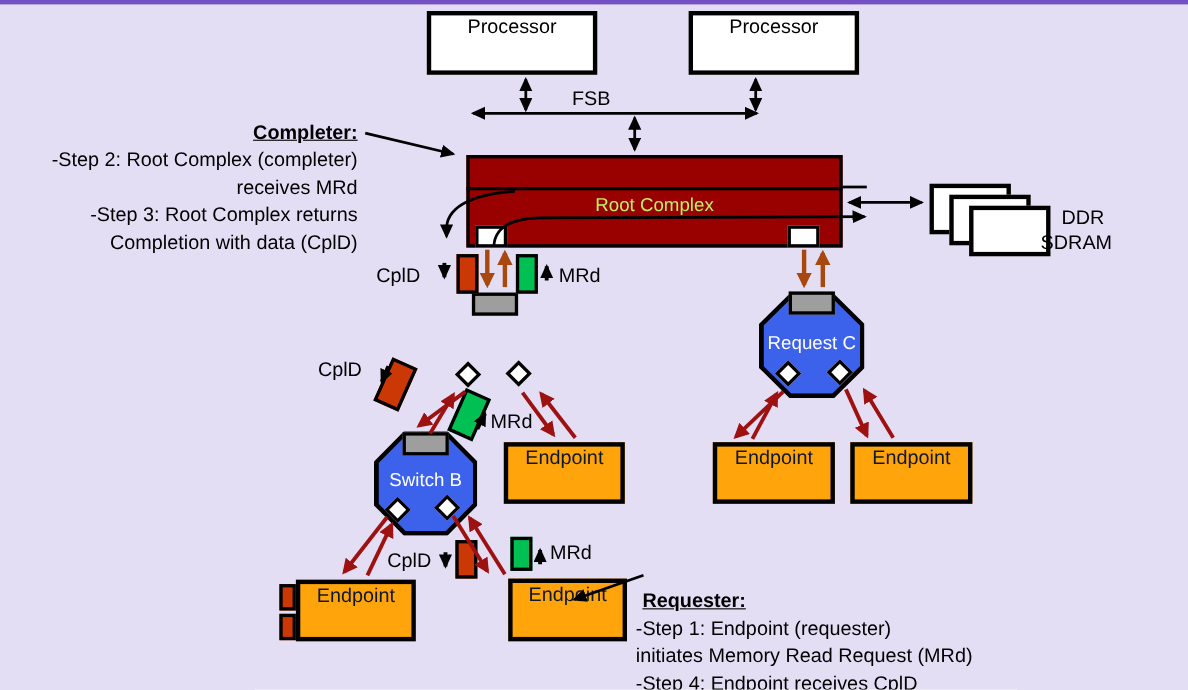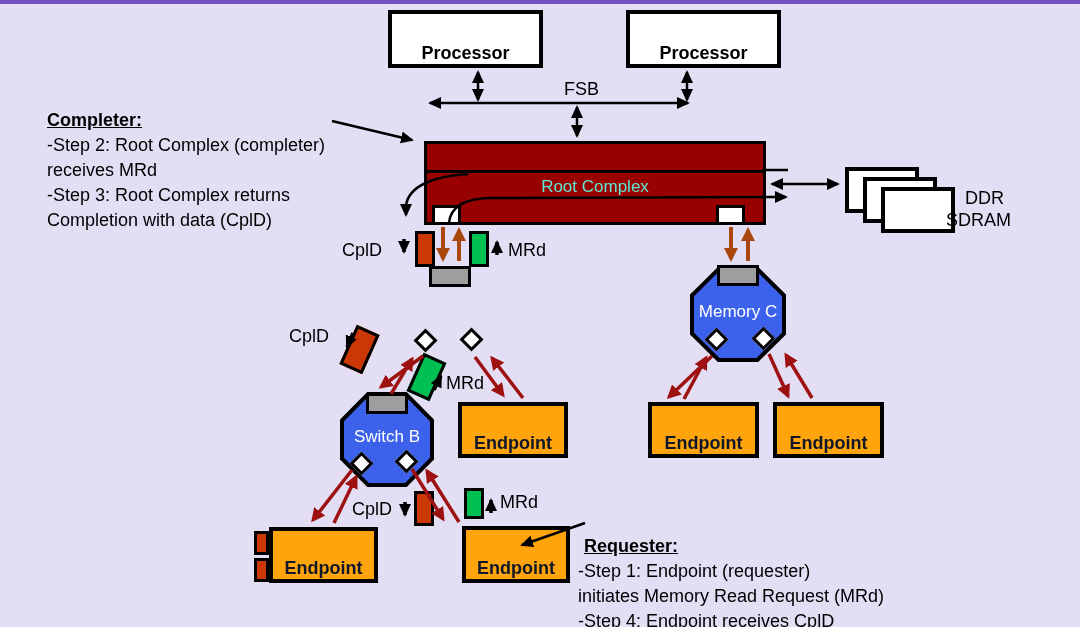--- a/index.html
+++ b/index.html
@@ -3,26 +3,26 @@
 <meta charset="utf-8">
 <style>
   html,body { margin:0; padding:0; }
   .stage {
     position:relative; width:1080px; height:627px;
     background:#e4def5; overflow:hidden;
     font-family:"Liberation Sans", sans-serif; color:#000;
   }
   .topbar { position:absolute; left:0; top:0; width:1080px; height:4px; background:#7450c5; }
   .abs { position:absolute; box-sizing:border-box; }
-  .box { position:absolute; box-sizing:border-box; display:flex; align-items:flex-end; justify-content:center;font-weight:bold; }
+  .box { position:absolute; box-sizing:border-box; display:flex; align-items:flex-start; justify-content:center; }
   .processor { background:#fff; border:4px solid #000; font-size:18px; }
   .label { position:absolute; font-size:18px; white-space:nowrap; }
   .rc { background:#990000; border:3px solid #000; }
   .rc-divider { position:absolute; left:-3px; right:-3px; top:26px; height:3px; background:#000; }
-  .rc-title { position:absolute; left:0; width:100%; top:33px; text-align:center; color:#5eead4; font-size:17px; }
+  .rc-title { position:absolute; left:0; width:100%; top:33px; text-align:center; color:#bef264; font-size:17px; }
   .rc-port { position:absolute; width:29px; height:20px; background:#fff; border:3px solid #000; box-sizing:border-box; bottom:-3px; }
   .ddr-card { position:absolute; width:74px; height:46px; background:#fff; border:4px solid #000; box-sizing:border-box; }
   .oct-outer { position:absolute; background:#000;
     clip-path:polygon(29% 0,71% 0,100% 29%,100% 71%,71% 100%,29% 100%,0 71%,0 29%); }
   .oct-inner { position:absolute; inset:4px; background:#3c62ec; color:#fff; font-size:17px;
     display:flex; align-items:center; justify-content:center; padding-bottom:6px;
     clip-path:polygon(29% 0,71% 0,100% 29%,100% 71%,71% 100%,29% 100%,0 71%,0 29%); }
   .gray-port { position:absolute; width:42px; height:21px; background:#9e9e9e; border:3px solid #000; box-sizing:border-box; }
   .diamond { position:absolute; width:17px; height:17px; background:#fff; border:3px solid #000; box-sizing:border-box; transform:rotate(45deg); }
   .endpoint { background:#ffa40a; border:4px solid #000; color:#0f172a; font-size:18px; }
@@ -37,42 +37,42 @@
 </style>
 </head>
 <body>
 
 <div class="stage">
 
   <div class="topbar"></div>
 
   <div class="watermark" style="left:780px; top:597px;margin-top:33px;">https://blog.csdn.net/zhangningning1996</div>
 
-  <div class="note" style="left:47px; top:108px;">
+  <div class="note" style="left:47px; top:108px;text-align:right;">
     <div class="note-title">Completer:</div>
     <div>-Step 2: Root Complex (completer)</div>
     <div>receives MRd</div>
     <div>-Step 3: Root Complex returns</div>
     <div>Completion with data (CplD)</div>
   </div>
 
   <div class="note" style="left:578px; top:514px;">
     <div class="note-title" style="margin-left:6px;margin-top:20px;">Requester:</div>
     <div>-Step 1: Endpoint (requester)</div>
     <div>initiates Memory Read Request (MRd)</div>
     <div>-Step 4: Endpoint receives CplD</div>
   </div>
 
   <div class="box processor" style="left:388px; top:10px; width:155px; height:58px;">
     <span>Processor</span>
   </div>
   <div class="box processor" style="left:626px; top:10px; width:155px; height:58px;">
     <span>Processor</span>
   </div>
-  <div class="label" style="left:564px; top:79px;">FSB</div>
+  <div class="label" style="left:520px; top:79px;">FSB</div>
 
   <div class="abs rc" style="left:424px; top:141px; width:342px; height:84px;">
     <div class="rc-divider"></div>
     <div class="rc-title">Root Complex</div>
     <div class="rc-port" style="left:5px;"></div>
     <div class="rc-port" style="left:289px;"></div>
   </div>
 
   <div class="ddr-card" style="left:845px; top:167px;"></div>
   <div class="ddr-card" style="left:863px; top:177px;"></div>
@@ -85,21 +85,21 @@
   <div class="diamond" style="left:463px; top:331px;"></div>
 
   <div class="oct-outer" style="left:340px; top:392px; width:94px; height:95px;">
     <div class="oct-inner">Switch B</div>
   </div>
   <div class="gray-port" style="left:366px; top:393px;"></div>
   <div class="diamond" style="left:353px; top:455px;"></div>
   <div class="diamond" style="left:398px; top:453px;"></div>
 
   <div class="oct-outer" style="left:690px; top:267px; width:96px; height:95px;">
-    <div class="oct-inner">Memory C</div>
+    <div class="oct-inner">Request C</div>
   </div>
   <div class="gray-port" style="left:717px; top:265px;"></div>
   <div class="diamond" style="left:708px; top:331px;"></div>
   <div class="diamond" style="left:755px; top:330px;"></div>
 
   <div class="box endpoint" style="left:458px; top:402px; width:110px; height:56px;">
     <span>Endpoint</span>
   </div>
   <div class="box endpoint" style="left:648px; top:402px; width:111px; height:56px;">
     <span>Endpoint</span>

